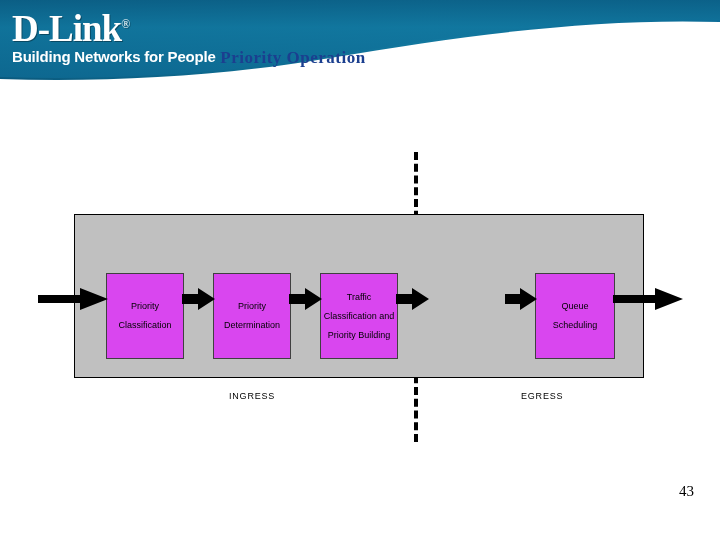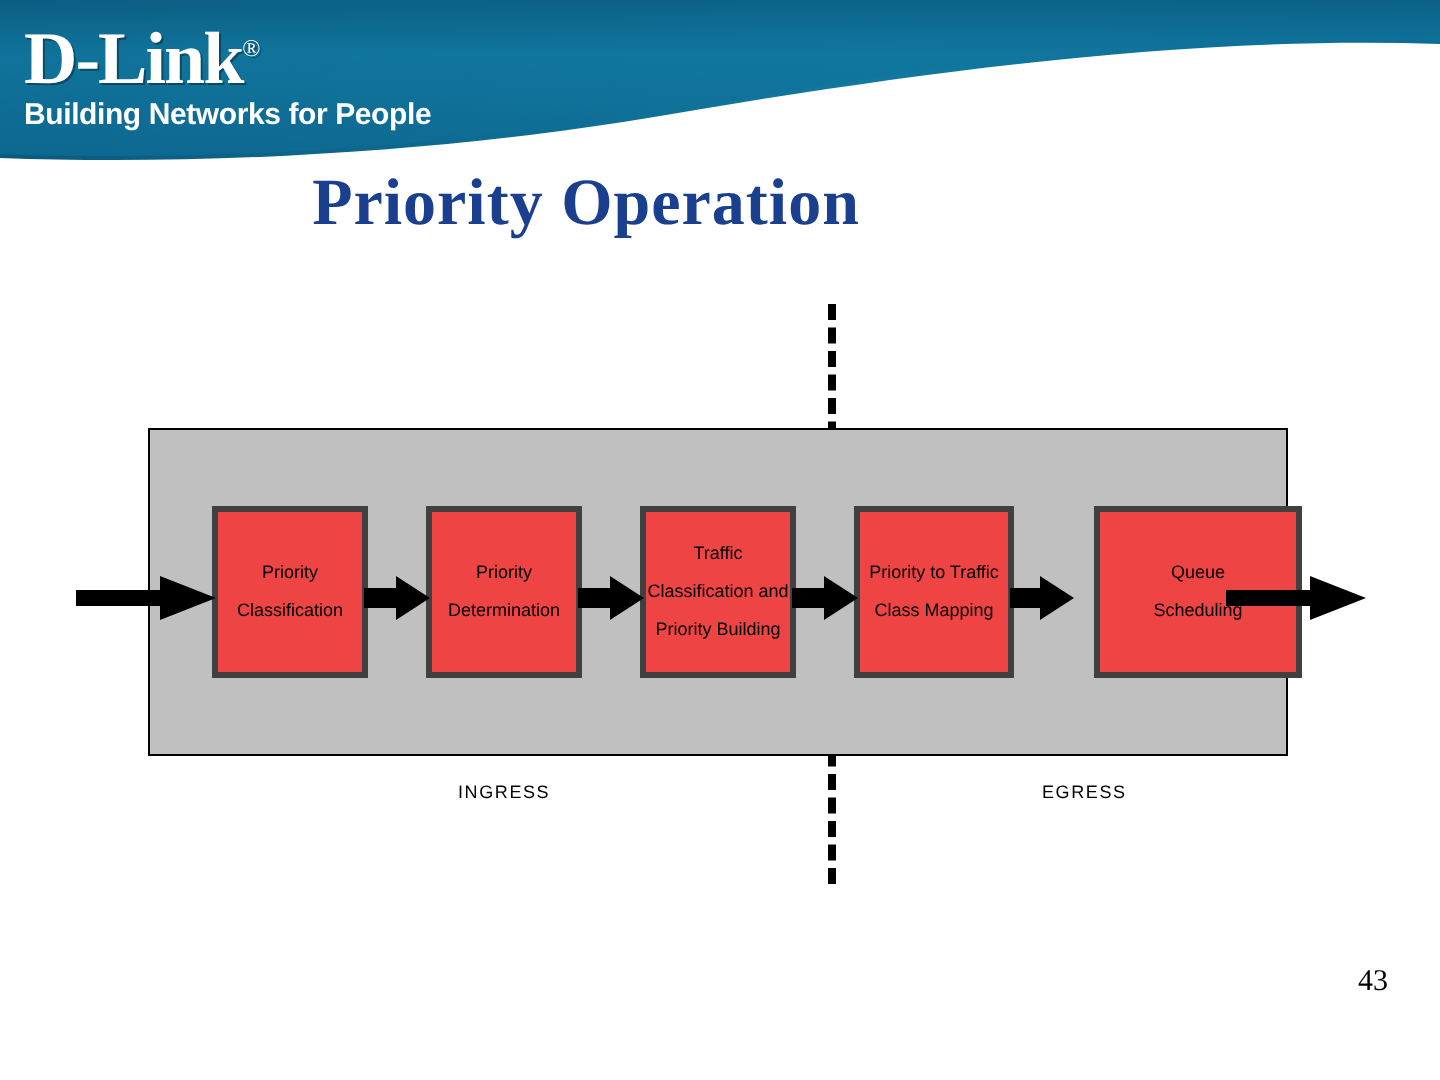--- a/index.html
+++ b/index.html
@@ -61,24 +61,23 @@
   }
 
   #slide-title {
     position: absolute;
     left: 0;
     top: 48px;
     width: 586px;
     text-align: center;
     font-family: "Liberation Serif", serif;
     font-weight: bold;
-    font-size: 33px;
+    font-size: 17px;
     color: #1b3f8f;
     letter-spacing: 0.5px;
-    margin-top: 36px;
   }
 
   
   #diagram {
     position: absolute;
     left: 0; top: 0;
     width: 720px;
     height: 540px;
   }
 
@@ -97,45 +96,45 @@
     top: 214px;
     width: 570px;
     height: 164px;
     background: #c0c0c0;
     border: 1px solid #000000;
     box-sizing: border-box;
   }
 
   .stage-box {
     position: absolute;
-    top: 253px;
+    top: 273px;
     height: 86px;
-    background: #ef4444;
-    border: 3px solid #404040;
+    background: #d946ef;
+    border: 1px solid #404040;
     box-sizing: border-box;
   }
   .stage-label {
     position: absolute;
     top: 50%;
     left: 50%;
     transform: translate(-50%, -50%);
     font-family: "Liberation Sans", sans-serif;
     font-size: 9px;
     color: #000000;
     text-align: center;
     line-height: 19px;
     white-space: nowrap;
   }
   .stage-label span { display: block; }
 
   #stage-0 { left: 106px; width: 78px; }
   #stage-1 { left: 213px; width: 78px; }
   #stage-2 { left: 320px; width: 78px; }
   #stage-3 { left: 427px; width: 80px; }
-  #stage-4 { left: 535px; width: 104px; margin-left: 12px; }
+  #stage-4 { left: 535px; width: 80px; }
 
   .flow-arrow {
     position: absolute;
     top: 288px;
     height: 22px;
     pointer-events: none;
   }
   .flow-arrow svg { display: block; }
 
   #arrow-in   { left: 38px;  width: 70px; }
@@ -219,26 +218,20 @@
   </div>
 
   <div class="stage-box" id="stage-2">
     <div class="stage-label">
       <span>Traffic</span>
       <span>Classification and</span>
       <span>Priority Building</span>
     </div>
   </div>
 
-  <div class="stage-box" id="stage-3">
-    <div class="stage-label">
-      <span>Priority to Traffic</span>
-      <span>Class Mapping</span>
-    </div>
-  </div>
 
   <div class="stage-box" id="stage-4">
     <div class="stage-label">
       <span>Queue</span>
       <span>Scheduling</span>
     </div>
   </div>
 
   <div class="flow-arrow" id="arrow-in">
     <svg width="70" height="22" viewBox="0 0 70 22">

